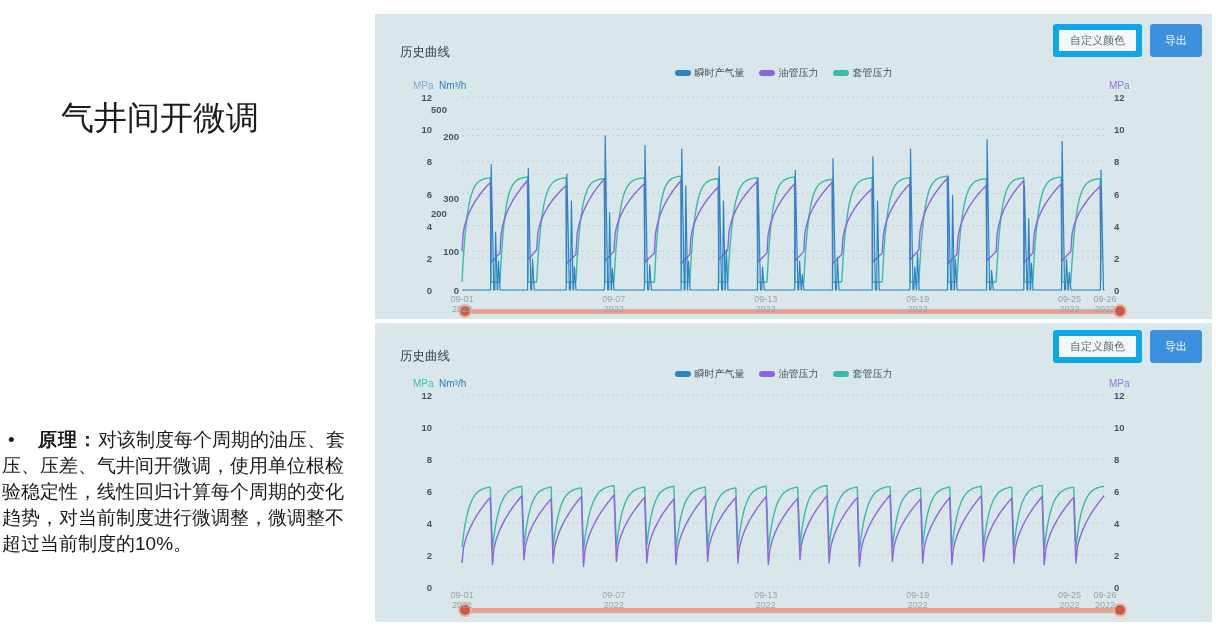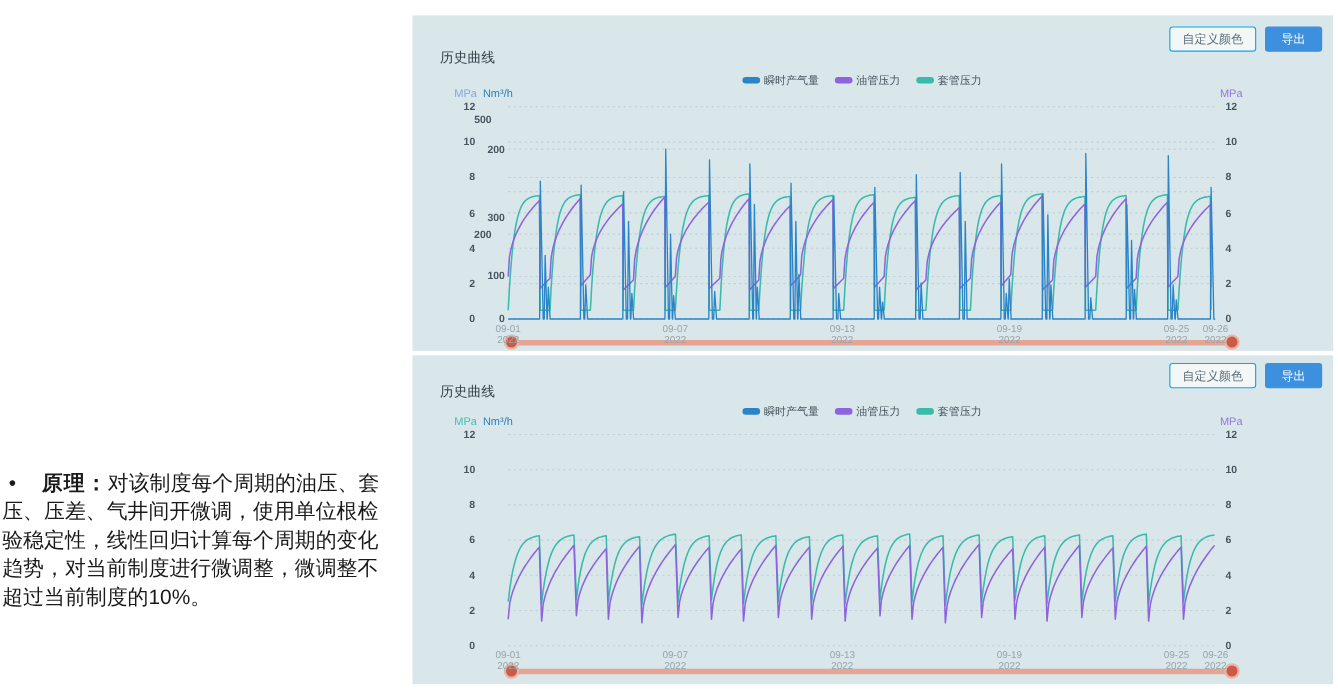--- a/index.html
+++ b/index.html
@@ -15,21 +15,21 @@
   .bullet b{letter-spacing:1px;}
   .b1{top:272px;}
   .b2{top:427px;}
   
   .panel{position:absolute;left:375px;width:837px;background:#d9e6ea;}
   .panel-top{top:14px;height:305px;}
   .panel-bottom{top:323px;height:299px;}
   .btn-row{position:absolute;right:10px;display:flex;gap:8px;}
   .panel-top .btn-row{top:10px;}
   .panel-bottom .btn-row{top:7px;}
-  .btn-outline{background:#f3f7f8;border:1px solid #0ea5e9;color:#5d6e77;font-size:11px;
+  .btn-outline{background:#f3f7f8;border:6px solid #0ea5e9;color:#5d6e77;font-size:11px;
                padding:3px 11px;border-radius:3px;cursor:pointer;font-family:inherit;}
   .btn-primary{background:#3c90dd;border:1px solid #3c90dd;color:#ffffff;font-size:11px;
                padding:3px 14px;border-radius:3px;cursor:pointer;font-family:inherit;}
   .panel-title{position:absolute;left:25px;font-size:12.5px;color:#33424a;}
   .panel-top .panel-title{top:30px;}
   .panel-bottom .panel-title{top:25px;}
   .legend{position:absolute;left:87px;width:643px;display:flex;justify-content:center;
           gap:14px;align-items:center;}
   .panel-top .legend{top:52px;}
   .panel-bottom .legend{top:44px;}
@@ -47,21 +47,21 @@
   .xt{position:absolute;font-size:9px;line-height:10px;color:#96a5ac;text-align:center;width:48px;}
   .slider-bar{position:absolute;height:5px;border-radius:3px;background:#e5a494;cursor:pointer;}
   .slider-handle{position:absolute;width:10px;height:10px;border-radius:50%;
                  background:#cc5a47;box-shadow:0 0 0 2px #e8b4a5;cursor:ew-resize;}
 </style>
 </head>
 <body>
 
 <div class="slide-col">
   <div class="slide-title">
-    <br>
+    <span>气井间开微调</span><br>
   </div>
   <p class="bullet b2"><span class="bdot">•</span><b>原理：</b><span>对该制度每个周期的油压、套压、压差、气井间开微调，使用单位根检验稳定性，线性回归计算每个周期的变化趋势，对当前制度进行微调整，微调整不超过当前制度的10%。</span></p>
 </div>
 
 <div class="panel panel-top">
   <div class="btn-row">
     <button class="btn-outline">自定义颜色</button>
     <button class="btn-primary">导出</button>
   </div>
   <div class="panel-title">历史曲线</div>

